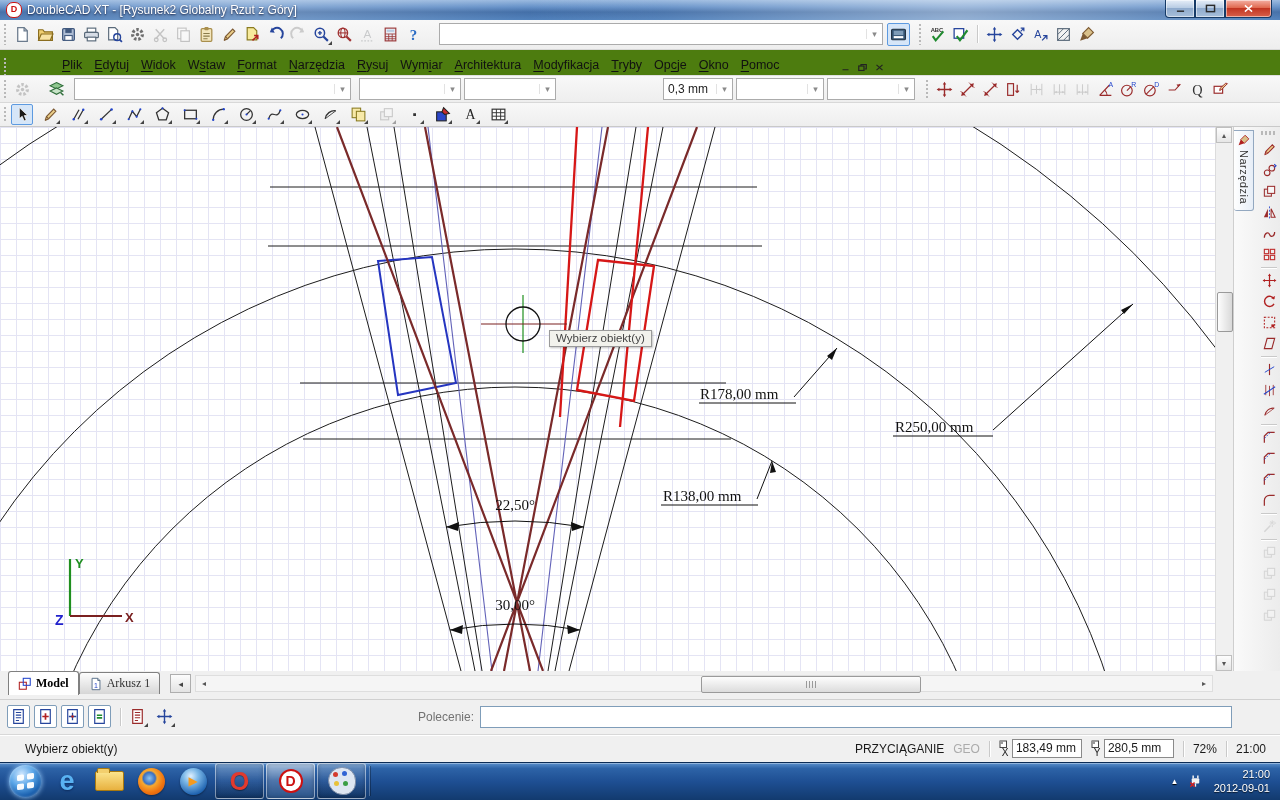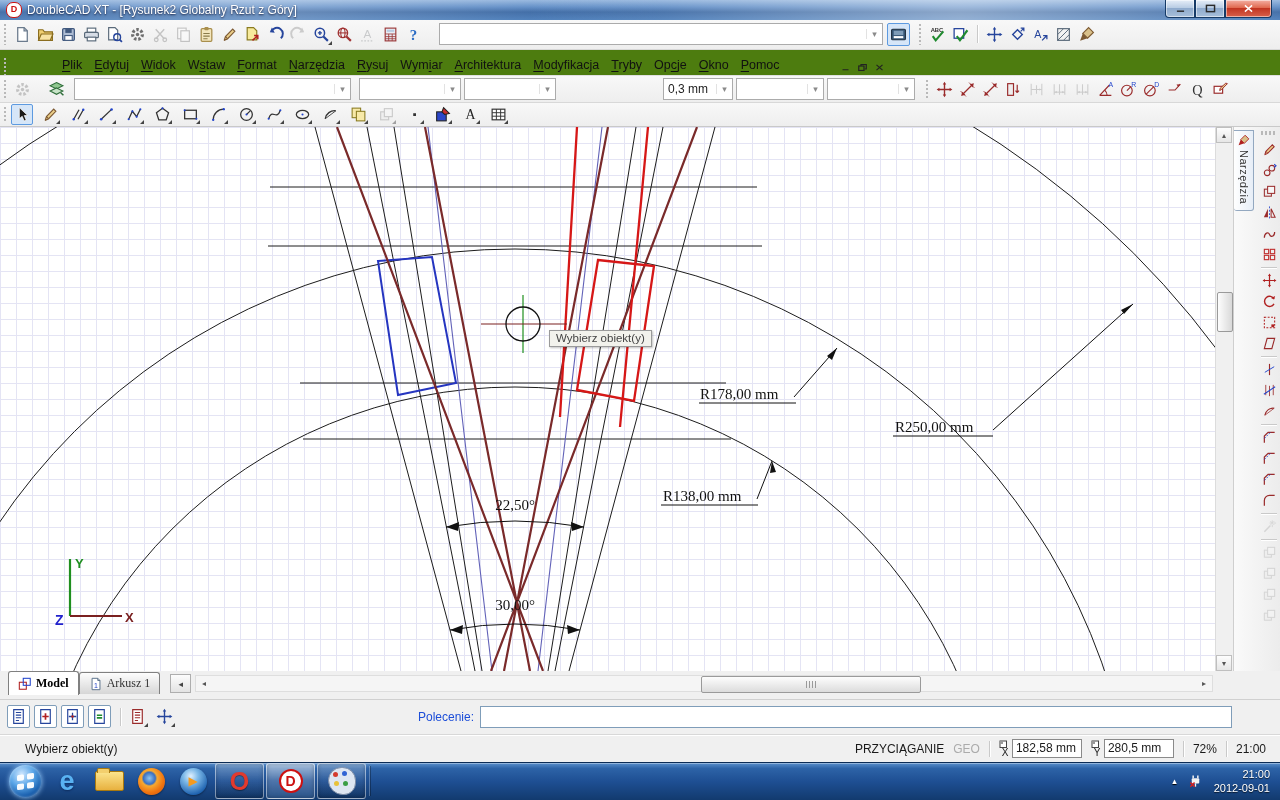--- a/index.html
+++ b/index.html
@@ -99,21 +99,21 @@
   .hscroll .right{right:0;left:auto;top:0;height:15px;border:none;background:transparent;}
   .hthumb{position:absolute;left:505px;top:0px;width:218px;height:15px;background:linear-gradient(180deg,#fdfdfd,#dcdcdc);
     border:1px solid #9a9a9a;border-radius:2px;}
   .hthumb:after{content:"";position:absolute;left:50%;top:4px;width:10px;height:7px;transform:translateX(-50%);
     background:repeating-linear-gradient(90deg,#9a9a9a 0 1px,transparent 1px 3px);}
 
   
   .cmdrow{height:35px;background:#f0f0f0;border-bottom:1px solid #d8d8d8;display:flex;align-items:center;padding-left:7px;}
   .cmdrow .tbtn{margin-right:4px;}
   .cmd-spacer{width:238px;}
-  .cmd-label{font-size:12px;color:#1d4ed8;margin-right:6px;}
+  .cmd-label{font-size:12px;color:#737373;margin-right:6px;}
   .cmd-input{flex:1;margin-right:48px;height:20px;border:1px solid #7f9db9;background:#fff;font-size:12px;padding:0 4px;outline:none;}
 
   
   .statusbar{height:26px;background:#f0f0f0;border-top:1px solid #fff;display:flex;align-items:center;font-size:12px;color:#1a1a1a;}
   .sb-msg{padding-left:25px;}
   .sb-right{margin-left:auto;display:flex;align-items:center;gap:9px;padding-right:14px;}
   .sb-geo{color:#ababab;}
   .sb-sep{width:1px;height:16px;background:#c9c9c9;box-shadow:1px 0 0 #fff;}
   .coord{display:flex;align-items:center;gap:2px;}
   .coord-ic{width:11px;height:17px;}
@@ -1197,21 +1197,21 @@
     <div class="sb-right">
       <span>PRZYCIĄGANIE</span>
       <span class="sb-geo">GEO</span>
       <span class="sb-sep"></span>
       <span class="coord">
         <svg class="coord-ic" viewBox="0 0 11 17">
             <rect x="1" y="1" width="6.5" height="6.5" fill="#fff" stroke="#444"></rect>
             <rect x="1" y="1" width="3" height="3" fill="#999"></rect>
             <text x="6" y="16" font-size="10" text-anchor="middle" fill="#222" font-family="Liberation Sans,sans-serif">X</text>
           </svg>
-        <span class="coord-box">182,58 mm</span>
+        <span class="coord-box">183,49 mm</span>
       </span>
       <span class="coord">
         <svg class="coord-ic" viewBox="0 0 11 17">
             <rect x="1" y="1" width="6.5" height="6.5" fill="#fff" stroke="#444"></rect>
             <rect x="1" y="1" width="3" height="3" fill="#999"></rect>
             <text x="6" y="16" font-size="10" text-anchor="middle" fill="#222" font-family="Liberation Sans,sans-serif">Y</text>
           </svg>
         <span class="coord-box">280,5 mm</span>
       </span>
       <span class="sb-sep"></span>

